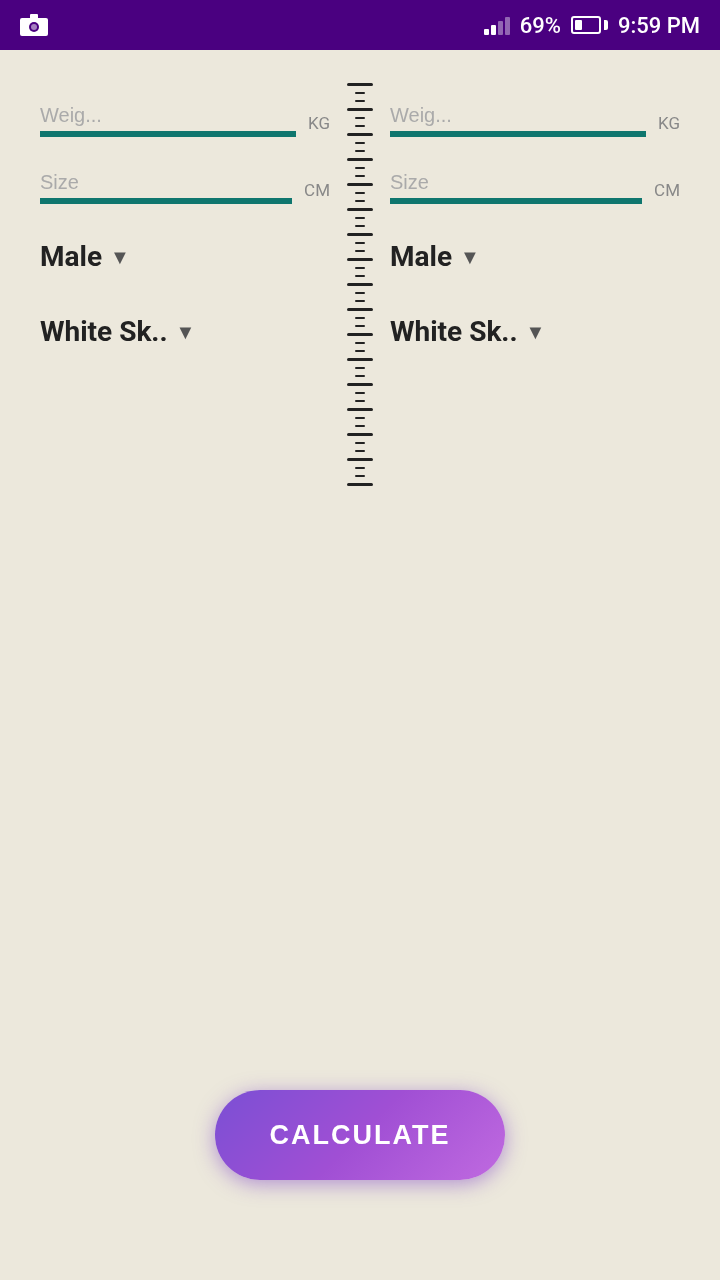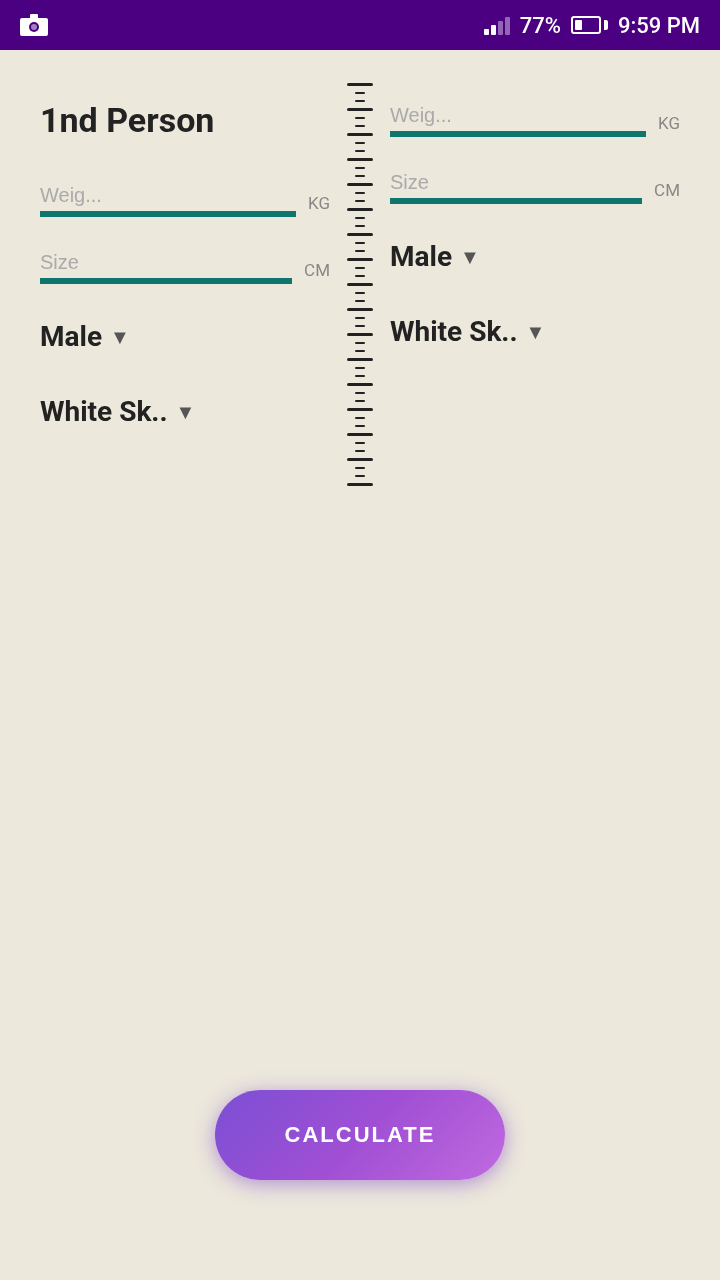--- a/index.html
+++ b/index.html
@@ -206,21 +206,21 @@
       position: absolute;
       bottom: 50px;
       left: 50%;
       transform: translateX(-50%);
       width: 290px;
       height: 90px;
       background: linear-gradient(135deg, #7b4fd4 0%, #a04fd4 50%, #c06ae0 100%);
       border: none;
       border-radius: 45px;
       color: white;
-      font-size: 22px;
+      font-size: 27px;
       font-weight: 700;
       letter-spacing: 2px;
       cursor: pointer;
       box-shadow: 0 4px 20px rgba(120, 60, 200, 0.5);
     }
   </style>
 </head>
 <body>
 
 <div class="status-bar">
@@ -234,38 +234,37 @@
     </svg>
   </div>
 
   <div class="signal-icon">
     <div class="signal-bar" style="height: 6px;"></div>
     <div class="signal-bar" style="height: 10px;"></div>
     <div class="signal-bar" style="height: 14px; opacity:0.4;"></div>
     <div class="signal-bar" style="height: 18px; opacity:0.4;"></div>
   </div>
 
-  <span class="status-text">77%</span>
+  <span class="status-text">69%</span>
 
   <div class="battery-icon">
     <div class="battery-body">
       <div class="battery-fill"></div>
     </div>
     <div class="battery-tip"></div>
   </div>
 
   <span class="status-text">9:59 PM</span>
 </div>
 
 <div class="main-content">
 
   <div class="columns-container">
 
     <div class="column">
-      <div class="column-title">1nd Person</div>
 
       <div class="input-row">
         <div class="input-field-wrap">
           <input class="input-field" type="text" placeholder="Weig..." style="">
         </div>
         <span class="unit-label">KG</span>
       </div>
 
       <div class="input-row">
         <div class="input-field-wrap">

